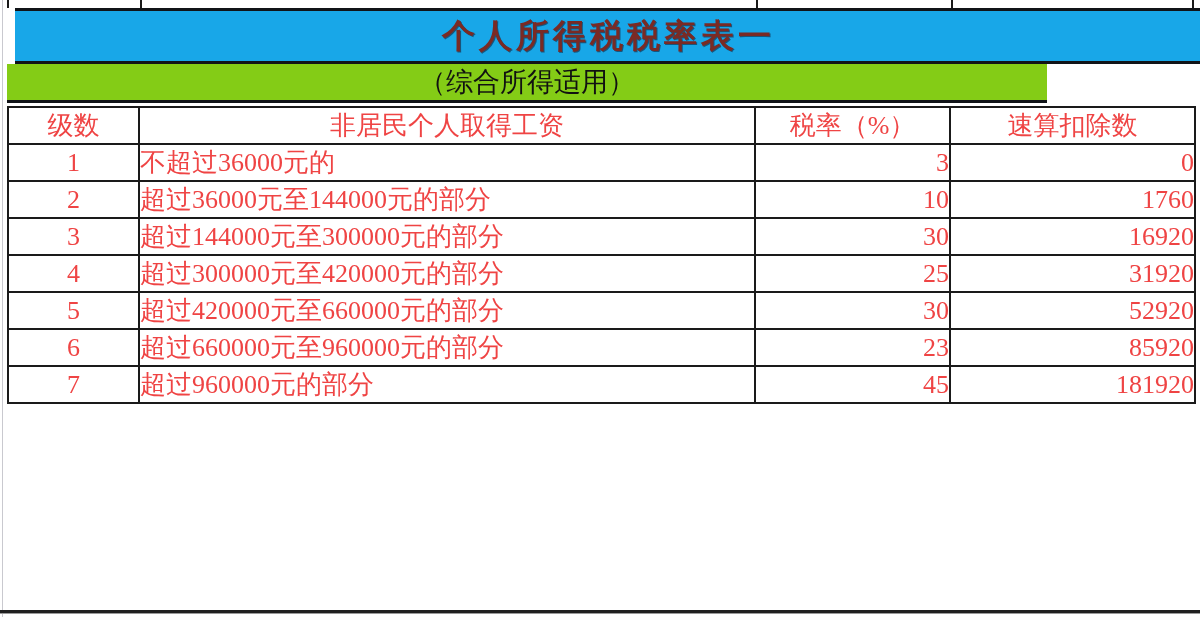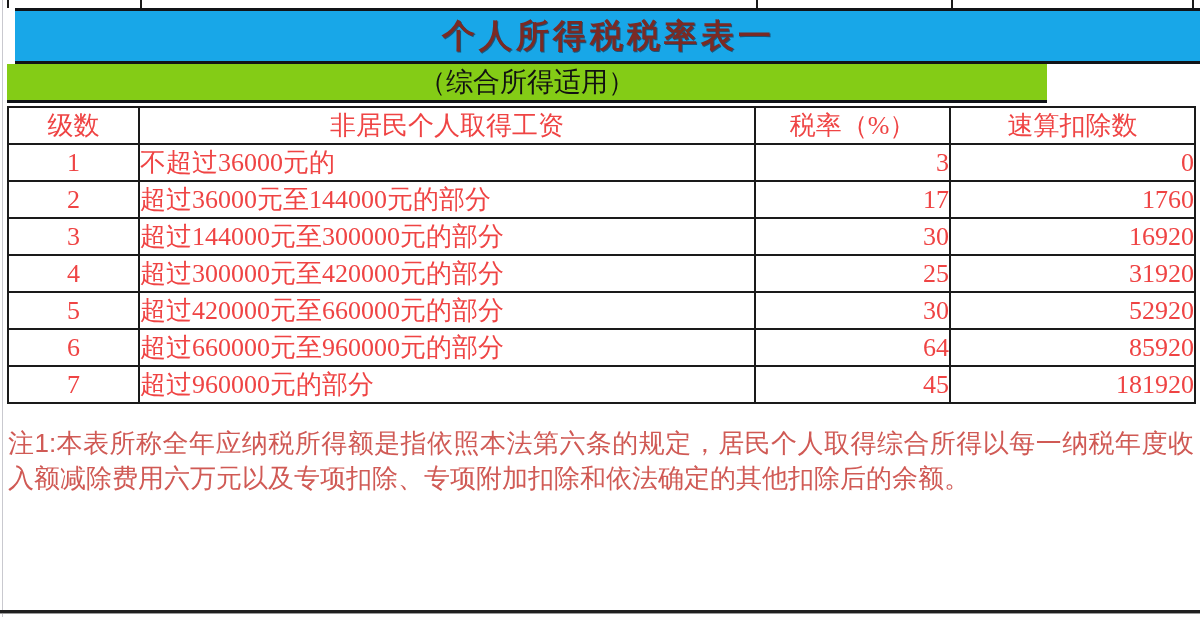--- a/index.html
+++ b/index.html
@@ -154,21 +154,21 @@
     <tbody>
         <tr>
       <td class="c-level">1</td>
       <td class="c-range">不超过36000元的</td>
       <td class="c-rate">3</td>
       <td class="c-ded">0</td>
     </tr>
         <tr>
       <td class="c-level">2</td>
       <td class="c-range">超过36000元至144000元的部分</td>
-      <td class="c-rate">17</td>
+      <td class="c-rate">10</td>
       <td class="c-ded">1760</td>
     </tr>
         <tr>
       <td class="c-level">3</td>
       <td class="c-range">超过144000元至300000元的部分</td>
       <td class="c-rate">30</td>
       <td class="c-ded">16920</td>
     </tr>
         <tr>
       <td class="c-level">4</td>
@@ -178,32 +178,31 @@
     </tr>
         <tr>
       <td class="c-level">5</td>
       <td class="c-range">超过420000元至660000元的部分</td>
       <td class="c-rate">30</td>
       <td class="c-ded">52920</td>
     </tr>
         <tr>
       <td class="c-level">6</td>
       <td class="c-range">超过660000元至960000元的部分</td>
-      <td class="c-rate">64</td>
+      <td class="c-rate">23</td>
       <td class="c-ded">85920</td>
     </tr>
         <tr>
       <td class="c-level">7</td>
       <td class="c-range">超过960000元的部分</td>
       <td class="c-rate">45</td>
       <td class="c-ded">181920</td>
     </tr>
       </tbody>
   </table>
 
   <div class="notes">
-    <p>注1:本表所称全年应纳税所得额是指依照本法第六条的规定，居民个人取得综合所得以每一纳税年度收入额减除费用六万元以及专项扣除、专项附加扣除和依法确定的其他扣除后的余额。</p>
   </div>
 
   <div class="bottom-rule"></div>
   <div class="bottom-rule-shadow"></div>
 
 </div>
 
 </body></html>

